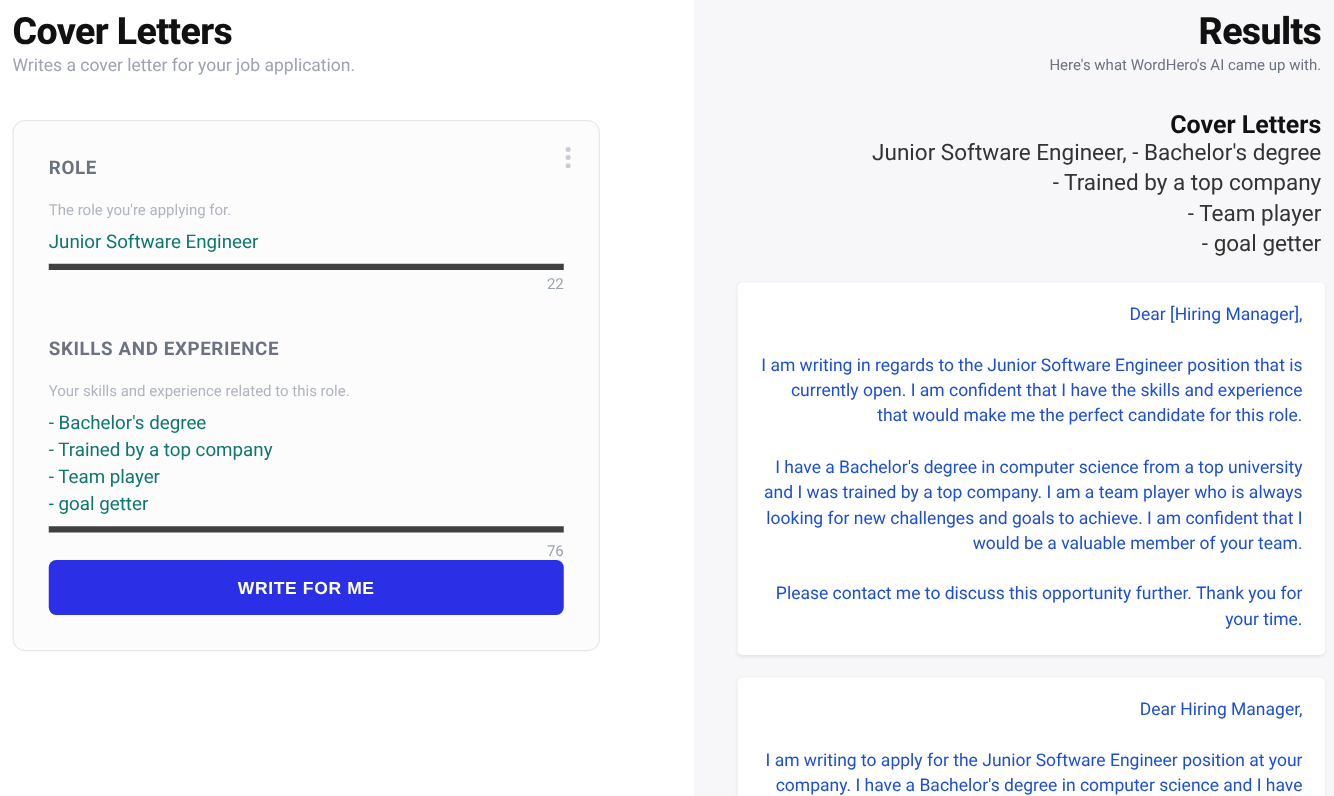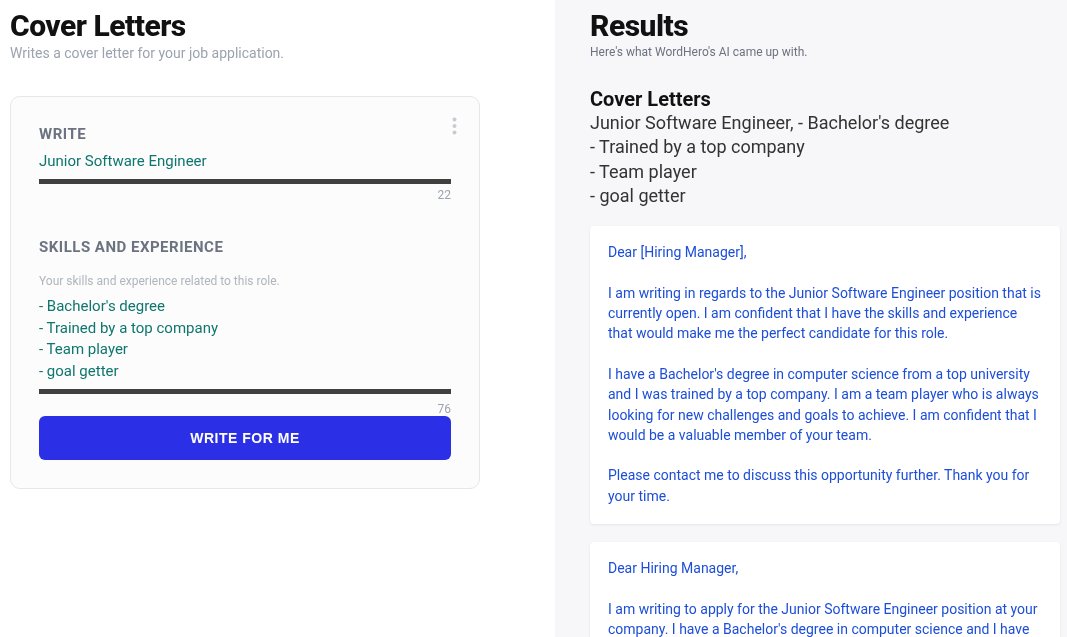--- a/index.html
+++ b/index.html
@@ -17,20 +17,21 @@
     }
     .left-panel {
       width: 555px;
       background: #fff;
       padding: 8px 10px 10px 10px;
     }
     .right-panel {
       width: 512px;
       background: #f7f7f9;
       padding: 8px 10px 10px 35px;
+      text-align: right;
     }
     .page-title {
       font-size: 30px;
       font-weight: 800;
       color: #111;
       letter-spacing: -0.5px;
     }
     .page-subtitle {
       font-size: 14px;
       color: #9ca3af;
@@ -151,21 +152,22 @@
   <div class="card">
     <div class="kebab">
       <svg width="5" height="18" viewBox="0 0 5 18">
         <circle cx="2.5" cy="2.5" r="2" fill="#c8ccd2"></circle>
         <circle cx="2.5" cy="9" r="2" fill="#c8ccd2"></circle>
         <circle cx="2.5" cy="15.5" r="2" fill="#c8ccd2"></circle>
       </svg>
     </div>
 
     <div>
-      <div class="field-label">WRITE</div>
+      <div class="field-label">ROLE</div>
+      <div class="field-hint">The role you're applying for.</div>
       <input class="field-input" type="text" value="Junior Software Engineer" style="">
       <div class="char-count">22</div>
     </div>
 
     <div class="field-block-2">
       <div class="field-label">SKILLS AND EXPERIENCE</div>
       <div class="field-hint">Your skills and experience related to this role.</div>
       <textarea class="field-input" rows="4" style="">- Bachelor's degree
 - Trained by a top company
 - Team player

